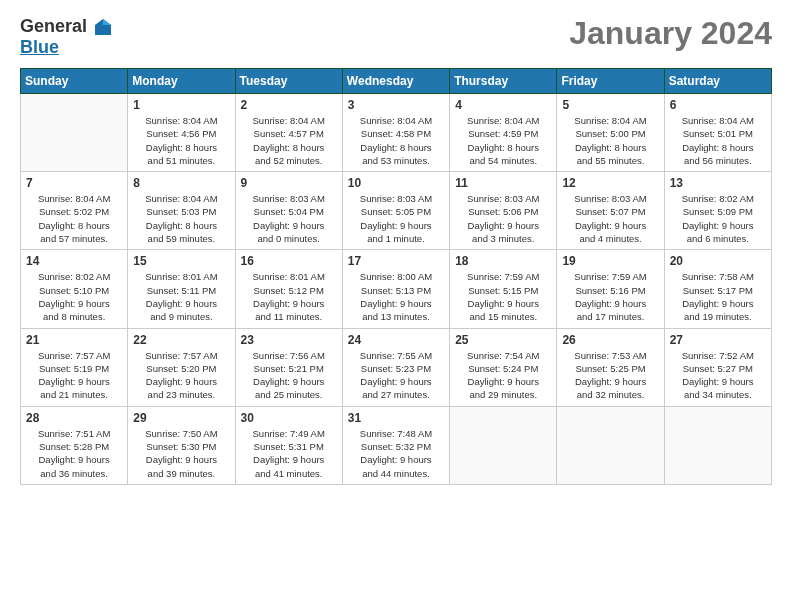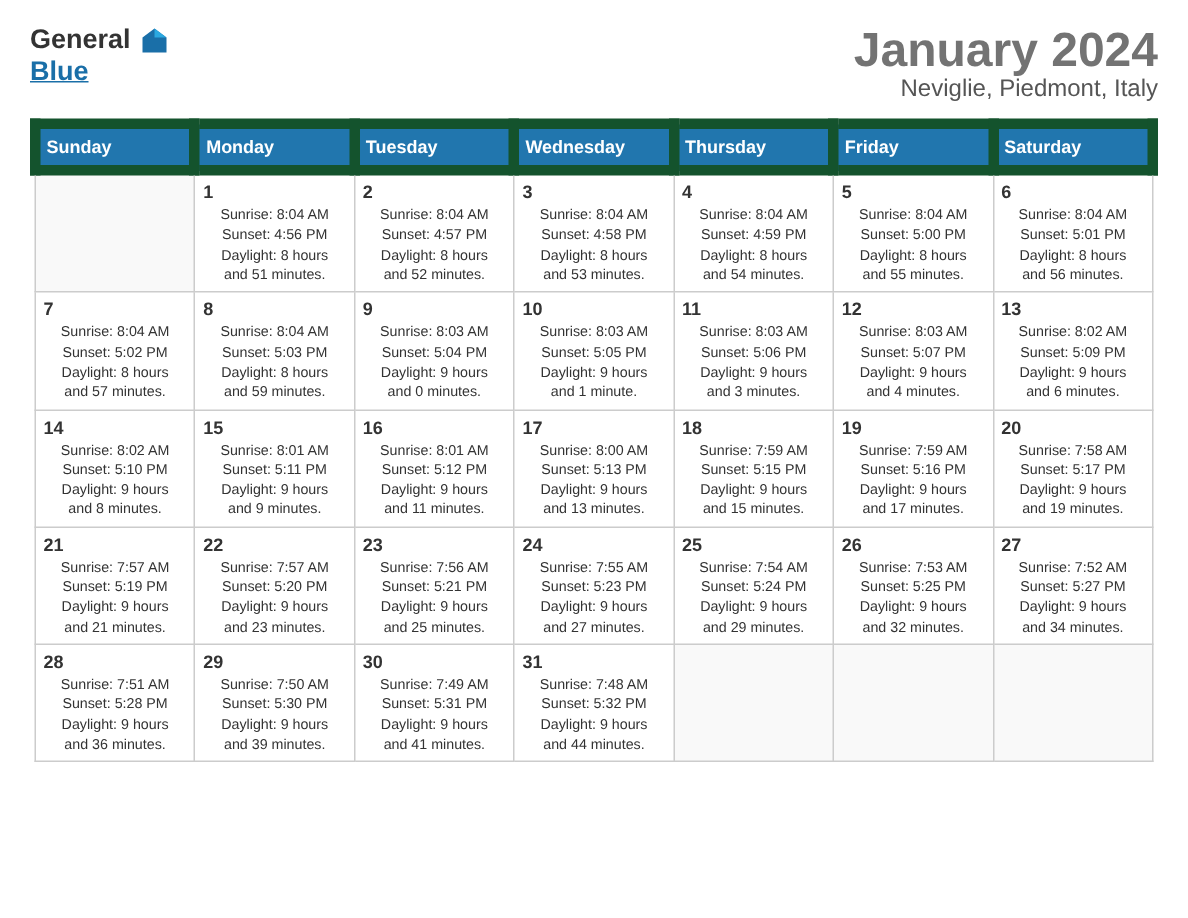--- a/index.html
+++ b/index.html
@@ -66,21 +66,21 @@
       border-collapse: collapse;
       table-layout: fixed;
     }
     .calendar th {
       background: #2176ae;
       color: #fff;
       font-size: 12px;
       font-weight: bold;
       padding: 5px 4px;
       text-align: left;
-      border: 7px solid #14532d;
+      border: 1px solid #14532d;
     }
     .calendar td {
       border: 1px solid #ccc;
       vertical-align: top;
       padding: 4px 5px;
       font-size: 10px;
       color: #333;
       height: 80px;
       background: #fff;
     }
@@ -113,21 +113,20 @@
         <span class="logo-general">General</span>
         <svg class="logo-icon" viewBox="0 0 20 20">
           <polygon points="10,2 18,8 18,18 2,18 2,8" fill="#1a6fa8"></polygon>
           <polygon points="10,2 18,8 10,8" fill="#2aa8e0"></polygon>
         </svg>
       </div>
       <span class="logo-blue">Blue</span>
     </div>
     <div class="title-block">
       <div class="month-title">January 2024</div>
-      <div class="location">Neviglie, Piedmont, Italy</div>
     </div>
   </div>
 
   <table class="calendar">
     <thead>
       <tr>
 
       <th>Sunday</th>
           <th>Monday</th>
           <th>Tuesday</th>

